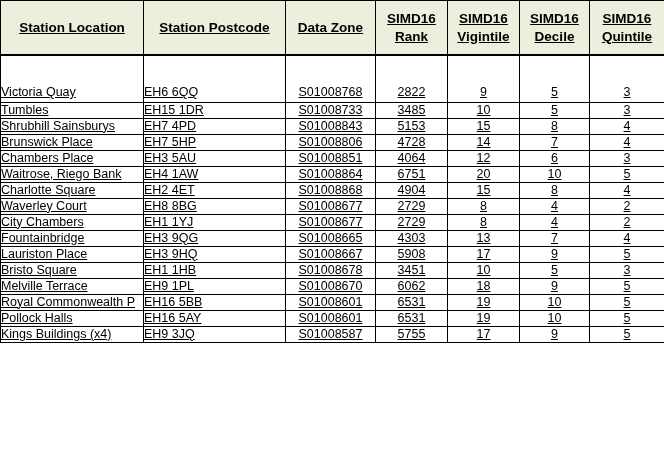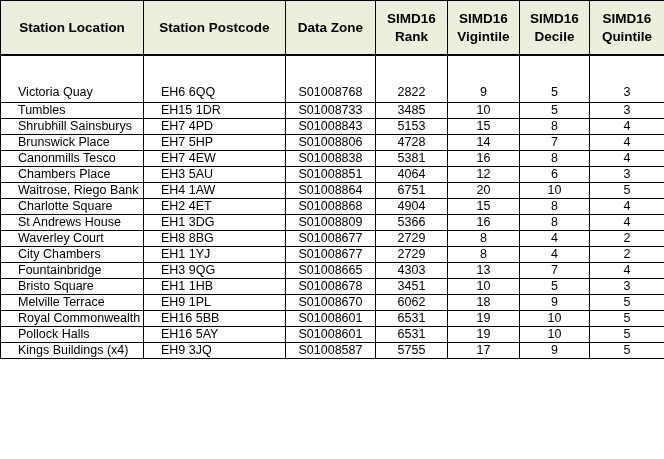--- a/index.html
+++ b/index.html
@@ -3,21 +3,21 @@
 <meta charset="utf-8">
 <style>
   :root{
     --header-bg:#ECEFDC;
     --grid:#000000;
     --cell-bg:#FFFFFF;
     --text:#000000;
   }
   html,body{margin:0;padding:0;background:#fff;}
   body{font-family:"Liberation Sans", sans-serif; color:var(--text);}
-  .sheet{width:664px;height:459px;overflow:hidden;background:var(--cell-bg);}
+  .sheet{width:664px;height:459px;overflow:hidden;background:var(--cell-bg);text-decoration:underline;}
   table{
     border-collapse:collapse;
     table-layout:fixed;
     width:664px;
     background:var(--cell-bg);
   }
   col.c1{width:143px;}
   col.c2{width:142px;}
   col.c3{width:90px;}
   col.c4{width:72px;}
@@ -50,21 +50,21 @@
     background:var(--cell-bg);
   }
   tbody tr.tall td{
     height:44px;
     vertical-align:bottom;
     padding-bottom:2px;
   }
   tbody td:nth-child(1),
   tbody td:nth-child(2){
     text-align:left;
-    padding-left:17px;
+    padding-left:0;
     margin-left:48px;
   }
   tbody td:nth-child(n+3){
     text-align:center;
   }
 </style>
 </head>
 <body>
 
 <div class="sheet">
@@ -120,29 +120,20 @@
         <tr>
           <td>Brunswick Place</td>
           <td>EH7 5HP</td>
           <td>S01008806</td>
           <td>4728</td>
           <td>14</td>
           <td>7</td>
           <td>4</td>
         </tr>
         <tr>
-          <td>Canonmills Tesco</td>
-          <td>EH7 4EW</td>
-          <td>S01008838</td>
-          <td>5381</td>
-          <td>16</td>
-          <td>8</td>
-          <td>4</td>
-        </tr>
-        <tr>
           <td>Chambers Place</td>
           <td>EH3 5AU</td>
           <td>S01008851</td>
           <td>4064</td>
           <td>12</td>
           <td>6</td>
           <td>3</td>
         </tr>
         <tr>
           <td>Waitrose, Riego Bank</td>
@@ -156,29 +147,20 @@
         <tr>
           <td>Charlotte Square</td>
           <td>EH2 4ET</td>
           <td>S01008868</td>
           <td>4904</td>
           <td>15</td>
           <td>8</td>
           <td>4</td>
         </tr>
         <tr>
-          <td>St Andrews House</td>
-          <td>EH1 3DG</td>
-          <td>S01008809</td>
-          <td>5366</td>
-          <td>16</td>
-          <td>8</td>
-          <td>4</td>
-        </tr>
-        <tr>
           <td>Waverley Court</td>
           <td>EH8 8BG</td>
           <td>S01008677</td>
           <td>2729</td>
           <td>8</td>
           <td>4</td>
           <td>2</td>
         </tr>
         <tr>
           <td>City Chambers</td>
@@ -192,20 +174,29 @@
         <tr>
           <td>Fountainbridge</td>
           <td>EH3 9QG</td>
           <td>S01008665</td>
           <td>4303</td>
           <td>13</td>
           <td>7</td>
           <td>4</td>
         </tr>
         <tr>
+          <td>Lauriston Place</td>
+          <td>EH3 9HQ</td>
+          <td>S01008667</td>
+          <td>5908</td>
+          <td>17</td>
+          <td>9</td>
+          <td>5</td>
+        </tr>
+        <tr>
           <td>Bristo Square</td>
           <td>EH1 1HB</td>
           <td>S01008678</td>
           <td>3451</td>
           <td>10</td>
           <td>5</td>
           <td>3</td>
         </tr>
         <tr>
           <td>Melville Terrace</td>

